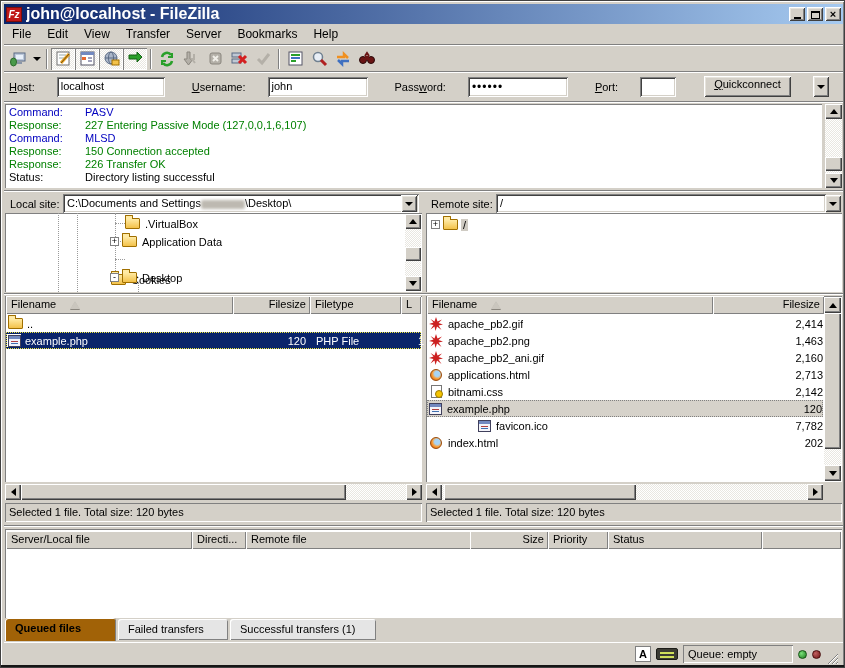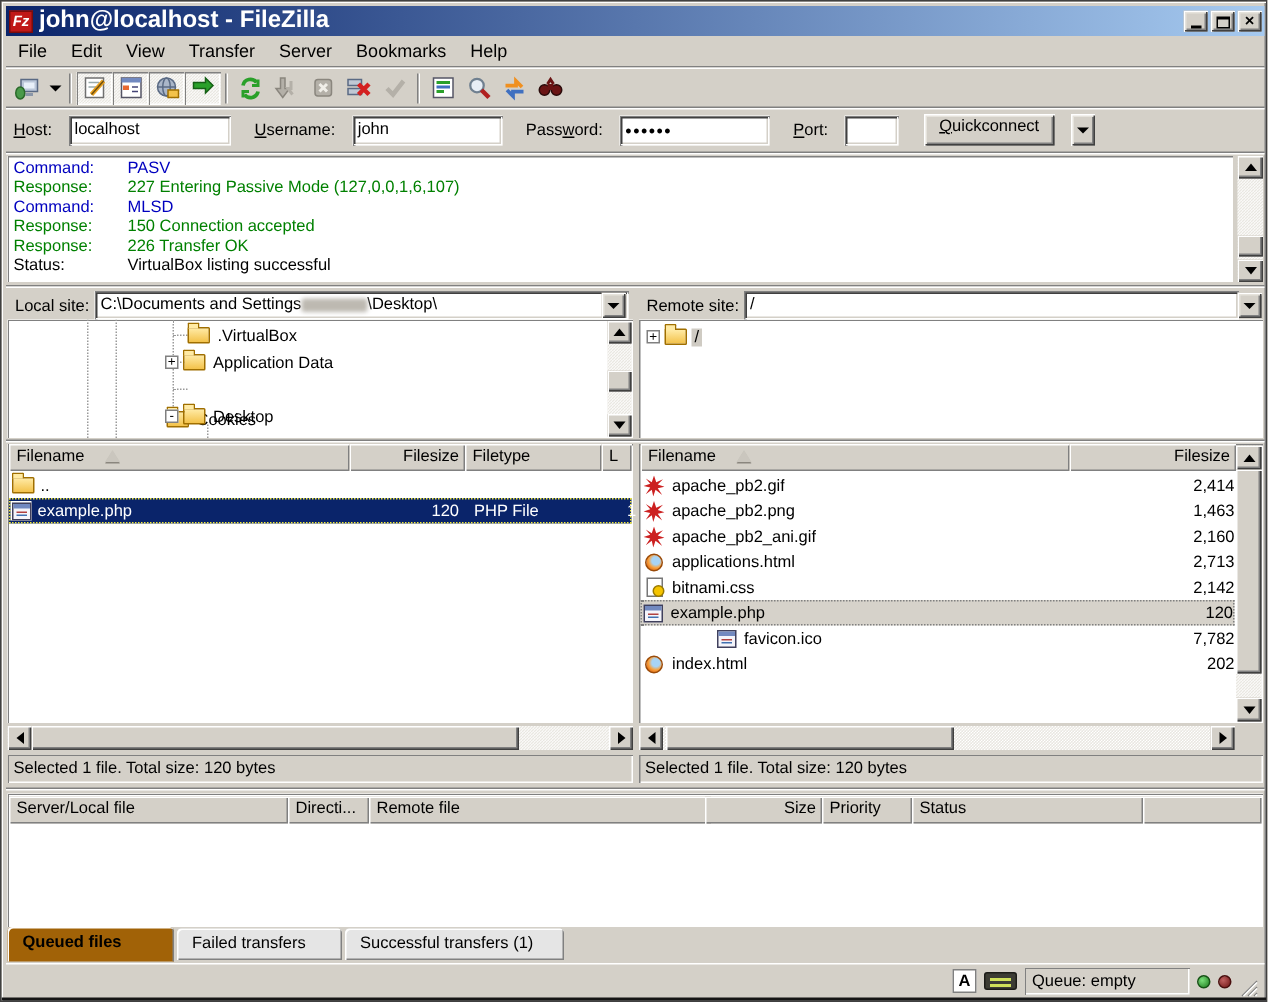--- a/index.html
+++ b/index.html
@@ -38,21 +38,21 @@
   .tb { width:24px; height:22px; display:flex; align-items:center; justify-content:center; }
   .tb-pressed { box-shadow: inset 1px 1px 0 #808080, inset -1px -1px 0 #ffffff; background-color:#e9e7e1;
                 background-image: linear-gradient(45deg,#fff 25%,transparent 25%,transparent 75%,#fff 75%),
                                   linear-gradient(45deg,#fff 25%,transparent 25%,transparent 75%,#fff 75%);
                 background-size:2px 2px; background-position:0 0,1px 1px; }
   .vsep { width:2px; height:20px; border-left:1px solid #808080; border-right:1px solid #ffffff; margin:0 3px; }
   .dd-arrow { width:0; height:0; border-left:4px solid transparent; border-right:4px solid transparent; border-top:4px solid #000; }
   .tb-dd { width:12px; height:22px; display:flex; align-items:center; justify-content:center; }
 
   
-  #qcbar { left:3px; top:72px; width:839px; height:27px; display:flex; align-items:center; gap:11px; padding-left:5px; }
+  #qcbar { left:3px; top:72px; width:839px; height:27px; display:flex; align-items:center; gap:22px; padding-left:5px; }
   .qc-label { white-space:nowrap; }
   .ul { text-decoration:underline; }
   .field { height:20px; background:#fff; box-shadow: inset 1px 1px 0 #808080, inset -1px -1px 0 #ffffff, inset 2px 2px 0 #404040, inset -2px -2px 0 #d4d0c8;
            padding:3px 4px 0 4px; white-space:nowrap; overflow:hidden; }
   #qc-btn { height:21px; padding:2px 10px 0 10px; text-align:center; }
   #qc-dd  { height:21px; width:16px; display:flex; align-items:center; justify-content:center; }
 
   
   #log { left:4px; top:103px; width:817px; height:84px; background:#fff;
          box-shadow: inset 1px 1px 0 #808080, inset -1px -1px 0 #ffffff; padding:2px 4px; line-height:13px; }
@@ -306,21 +306,21 @@
     <div class="log-line resp">
         <span class="log-label">Response:</span>
         <span class="lt-resp">150 Connection accepted</span>
       </div>
     <div class="log-line resp">
         <span class="log-label">Response:</span>
         <span class="lt-resp">226 Transfer OK</span>
       </div>
     <div class="log-line">
         <span class="log-label">Status:</span>
-        <span class="lt-status">VirtualBox listing successful</span>
+        <span class="lt-status">Directory listing successful</span>
       </div>
   </div>
   <div class="abs dither" style="left:824px; top:103px; width:17px; height:84px;">
     <div class="abs sb-btn" style="left:0; top:0; width:17px; height:15px;">
         <span class="ar-up"></span>
       </div>
     <div class="abs sb-thumb" style="left:0; top:53px; width:17px; height:14px;"></div>
     <div class="abs sb-btn" style="left:0; top:69px; width:17px; height:15px;">
         <span class="ar-dn"></span>
       </div>

